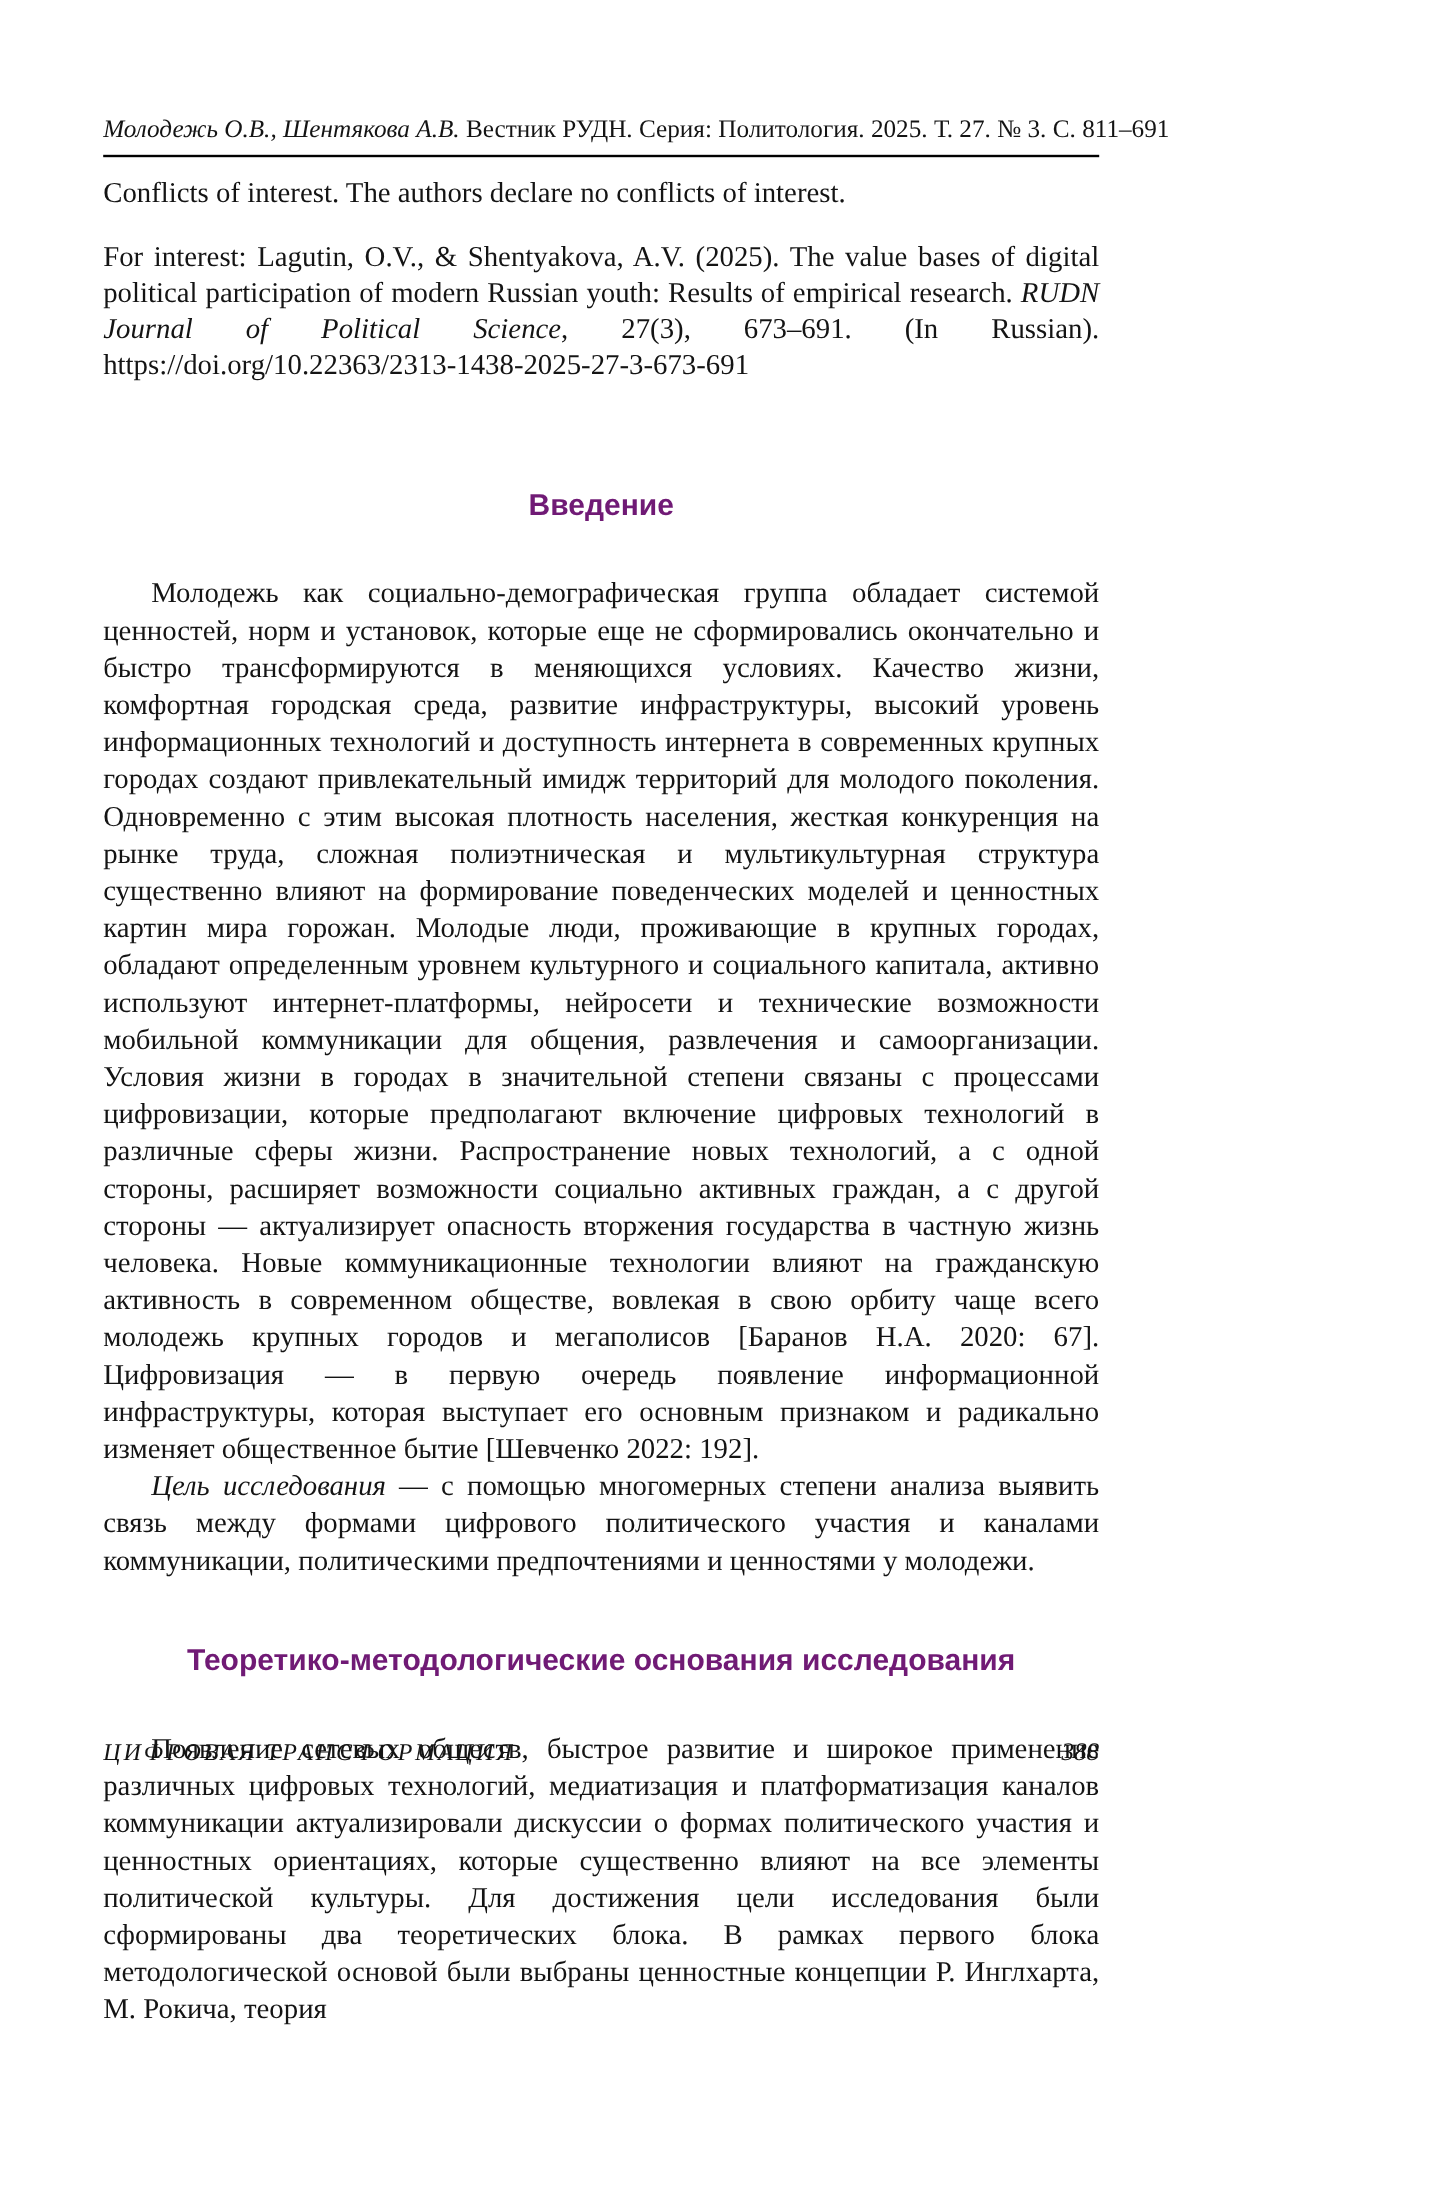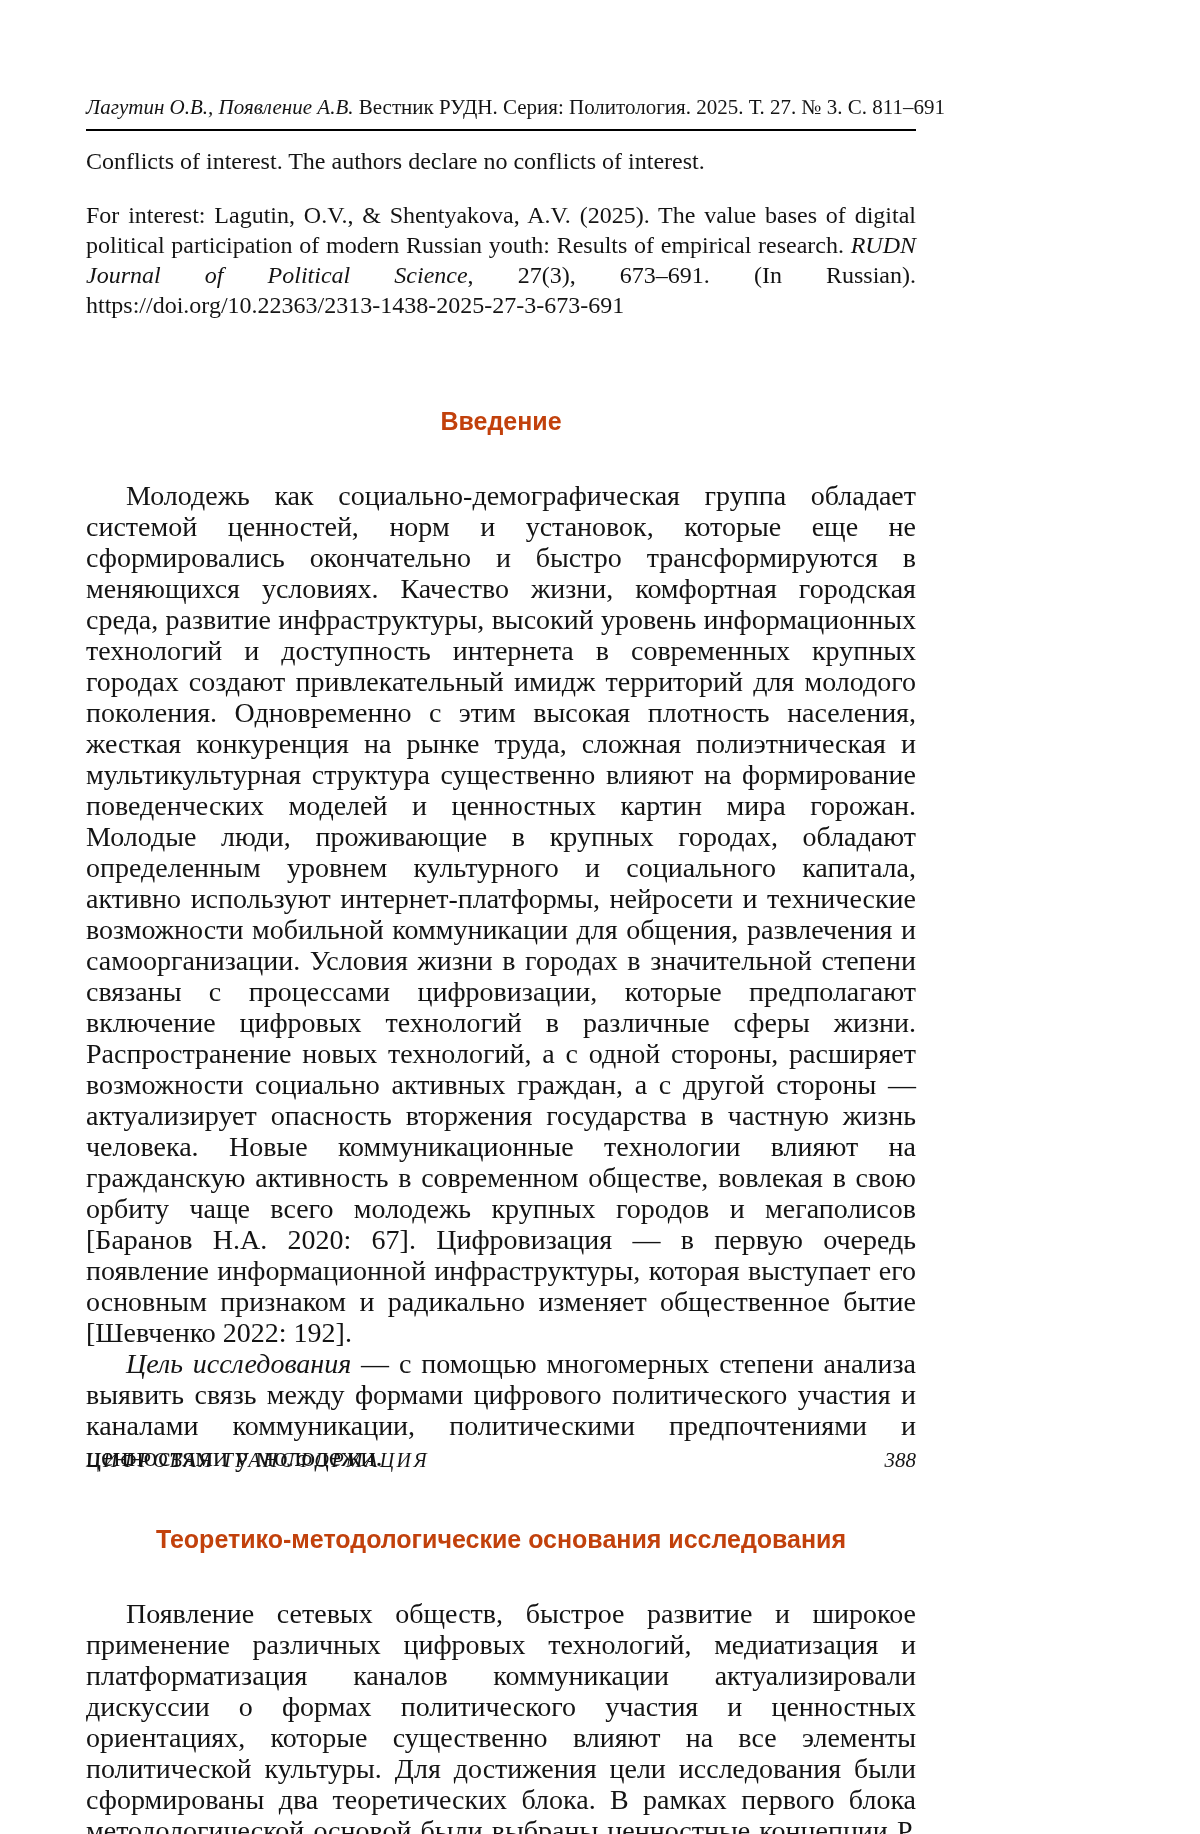--- a/index.html
+++ b/index.html
@@ -54,31 +54,31 @@
   .journal-italic {
     font-style: italic;
   }
   .section-heading {
     font-family: "Liberation Sans", sans-serif;
     font-weight: bold;
     font-size: 25px;
     line-height: 30px;
     text-align: center;
     margin: 0;
-    color: #c2410c;
+    color: #701a75;
   }
   .h-intro {
     margin-top: 86px;
   }
   .h-theory {
     margin-top: 52px;
   }
   .body-par {
     margin: 0;
-    font-size: 28px;
+    font-size: 24px;
     line-height: 31px;
     text-align: justify;
     text-indent: 40px;
   }
   .after-heading {
     margin-top: 44px;
   }
   .lead-italic {
     font-style: italic;
   }
@@ -100,21 +100,21 @@
     font-size: 21px;
   }
 </style>
 </head>
 <body>
 
 <div class="page">
   <div class="content">
 
     <div class="running-head">
-      <span class="authors">Лагутин О.В., Появление А.В.</span><span> Вестник РУДН. Серия: Политология. 2025. Т. 27. № 3. С. 811–691</span>
+      <span class="authors">Молодежь О.В., Шентякова А.В.</span><span> Вестник РУДН. Серия: Политология. 2025. Т. 27. № 3. С. 811–691</span>
     </div>
     <hr class="head-rule">
 
     <p class="meta-par conflicts">
       <span class="lead-bold">Conflicts of interest.</span><span> The authors declare no conflicts of interest.</span>
     </p>
 
     <p class="meta-par citation">
       <span class="lead-bold">For interest:</span><span> Lagutin, O.V., &amp; Shentyakova, A.V. (2025). The value bases of digital political participation of modern Russian youth: Results of empirical research. </span><span class="journal-italic">RUDN Journal of Political Science</span><span>, 27(3), 673–691. (In Russian). https://doi.org/10.22363/2313-1438-2025-27-3-673-691</span>
     </p>

